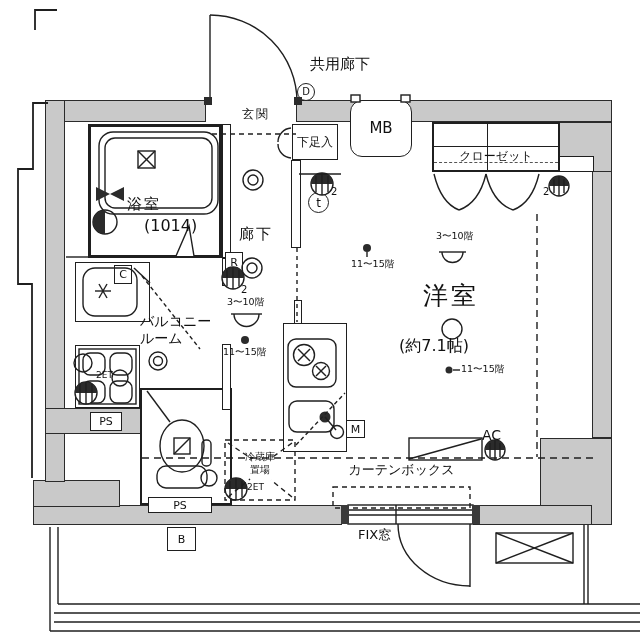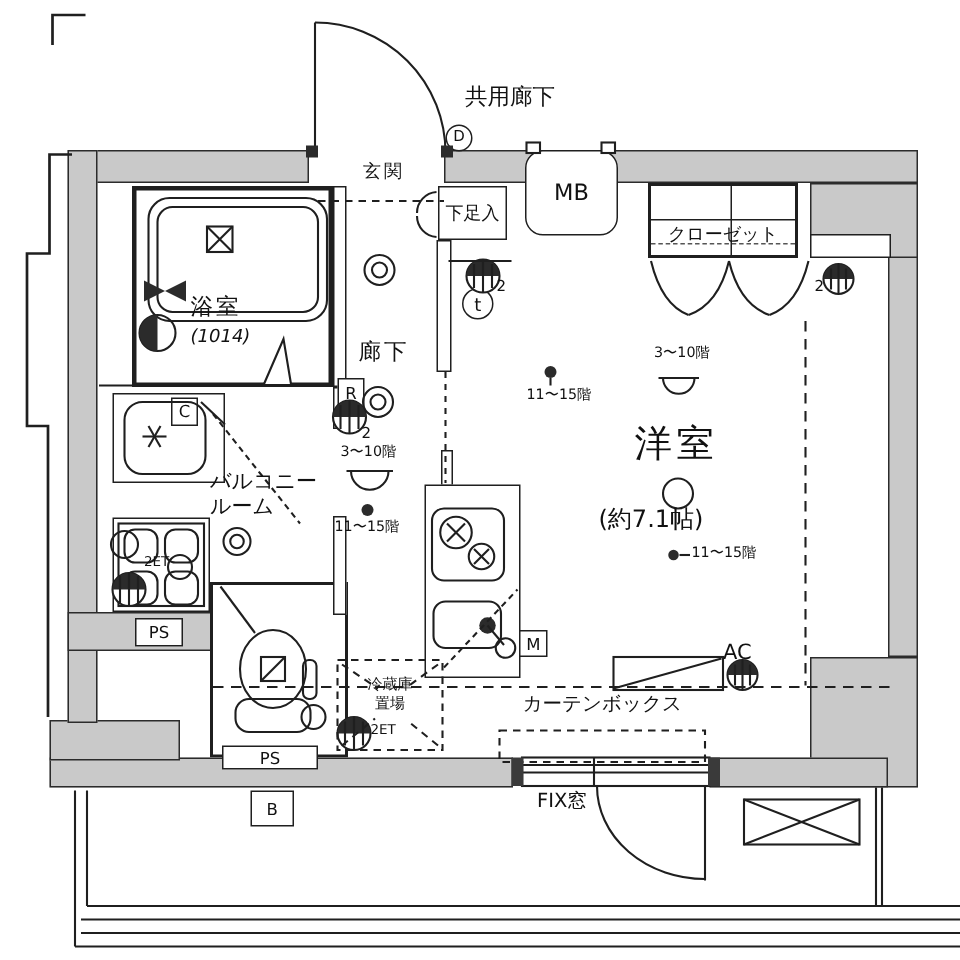--- a/index.html
+++ b/index.html
@@ -36,21 +36,21 @@
   <div class="part" style="left:222px;top:258px;width:9px;height:28px;"></div>
   <div class="part" style="left:222px;top:344px;width:9px;height:66px;"></div>
   <div class="part" style="left:291px;top:160px;width:10px;height:88px;"></div>
   <div class="part" style="left:294px;top:300px;width:8px;height:24px;"></div>
   <div class="part" style="left:540px;top:156px;width:54px;height:16px;"></div>
   <div class="room" style="left:140px;top:388px;width:92px;height:117px;border:2px solid #1f1f1f;"></div>
   <div class="part" style="left:283px;top:323px;width:64px;height:129px;"></div>
   <div class="part" style="left:75px;top:262px;width:75px;height:60px;"></div>
   <div class="part" style="left:75px;top:345px;width:65px;height:63px;"></div>
 
-  <div class="wbox" style="left:432px;top:122px;width:100px;height:50px;border-width:2px;">
+  <div class="wbox" style="left:432px;top:122px;width:128px;height:50px;border-width:2px;">
     <div style="position:absolute;left:0;right:0;top:22px;border-top:1.5px solid #1f1f1f;"></div>
     <div style="position:absolute;left:0;right:0;top:38px;border-top:1.5px dashed #555;"></div>
     <div style="position:absolute;left:53px;top:0;bottom:0;border-left:1.5px solid #1f1f1f;"></div>
     <div class="lbl" style="left:0;right:0;top:26px;font-size:12px;text-align:center;">クローゼット</div>
   </div>
 
   <div class="wbox" style="left:350px;top:100px;width:62px;height:57px;font-size:15px;border-radius:12px;">
       <span>MB</span>
     </div>
   <div class="wbox" style="left:292px;top:124px;width:46px;height:36px;font-size:12px;">
@@ -293,21 +293,21 @@
       <g>
         <rect x="409" y="438" width="73" height="22"></rect>
         <line x1="409" y1="459" x2="481" y2="439"></line>
       </g>
     </g>
   </svg>
 
   <div class="lbl" style="left:310px;top:57px;font-size:15px;">共用廊下</div>
   <div class="lbl" style="left:242px;top:108px;font-size:12px;letter-spacing:2px;">玄関</div>
   <div class="lbl" style="left:127px;top:197px;font-size:15px;letter-spacing:2px;">浴室</div>
-  <div class="lbl" style="left:127px;top:218px;font-size:12px;font-style:italic;">(1014)</div>
+  <div class="lbl" style="left:144px;top:218px;font-size:16px;">(1014)</div>
   <div class="lbl" style="left:239px;top:227px;font-size:15px;letter-spacing:2px;">廊下</div>
   <div class="lbl" style="left:140px;top:314px;font-size:14px;">バルコニー</div>
   <div class="lbl" style="left:140px;top:331px;font-size:14px;">ルーム</div>
   <div class="lbl" style="left:423px;top:283px;font-size:25px;letter-spacing:3px;">洋室</div>
   <div class="lbl" style="left:399px;top:338px;font-size:16px;">(約7.1帖)</div>
   <div class="lbl ctr" style="left:225px;top:452px;width:70px;font-size:10px;">冷蔵庫</div>
   <div class="lbl ctr" style="left:225px;top:465px;width:70px;font-size:10px;">置場</div>
   <div class="lbl ctr" style="left:333px;top:463px;width:137px;font-size:13px;">カーテンボックス</div>
   <div class="lbl" style="left:358px;top:528px;font-size:13px;text-align:center;">FIX窓</div>
   <div class="lbl" style="left:482px;top:428px;font-size:14px;">AC</div>

